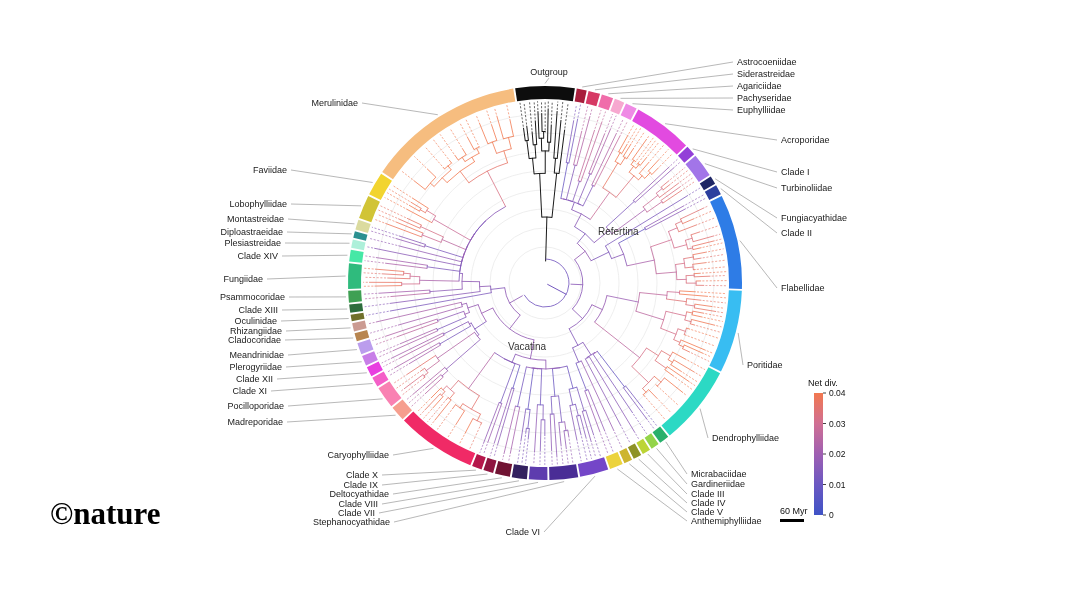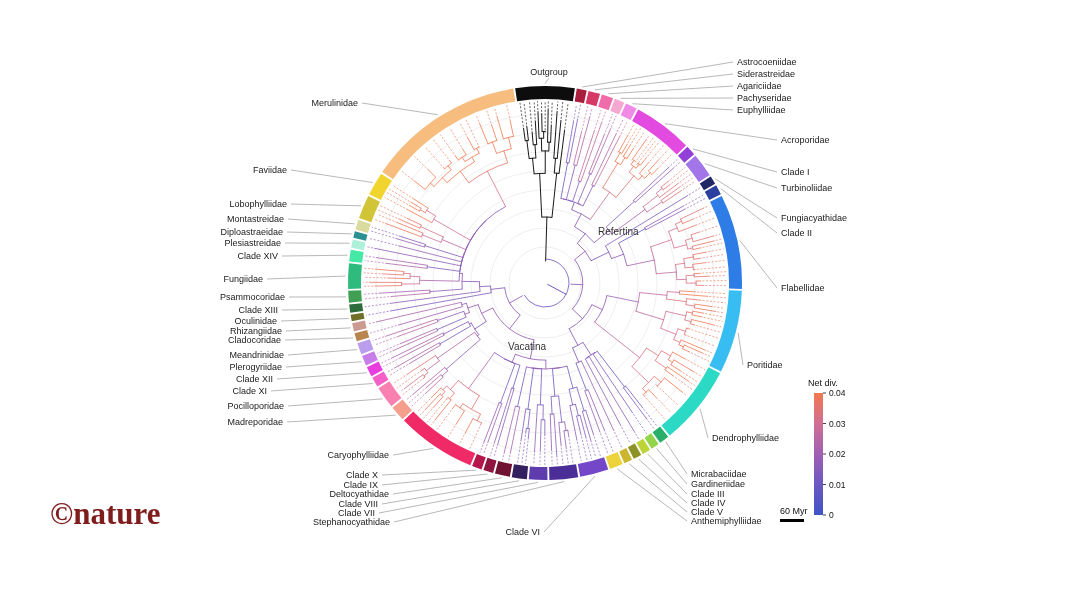--- a/index.html
+++ b/index.html
@@ -1,20 +1,20 @@
 <!DOCTYPE html>
 <html><head>
 <meta charset="utf-8">
 <style>
   html,body{margin:0;padding:0;background:#fff;}
   .stage{position:relative;width:1066px;height:600px;background:#ffffff;overflow:hidden;
          font-family:"Liberation Sans",sans-serif;}
   svg{position:absolute;left:0;top:0;}
   .logo{position:absolute;left:50px;top:496px;font-family:"Liberation Serif",serif;
-        font-weight:700;font-size:31px;color:#7f1d1d;}
+        font-weight:700;font-size:31px;color:#000000;}
 </style>
 </head>
 <body>
 
 <div class="stage">
   <svg id="fig" width="1066" height="600" viewBox="0 0 1066 600">
       <g>
         <circle cx="545" cy="283" r="36" fill="none" stroke="#ececec" stroke-width="0.9"></circle>
         <circle cx="545" cy="283" r="55" fill="none" stroke="#ececec" stroke-width="0.9"></circle>
         <circle cx="545" cy="283" r="74" fill="none" stroke="#ececec" stroke-width="0.9"></circle>

